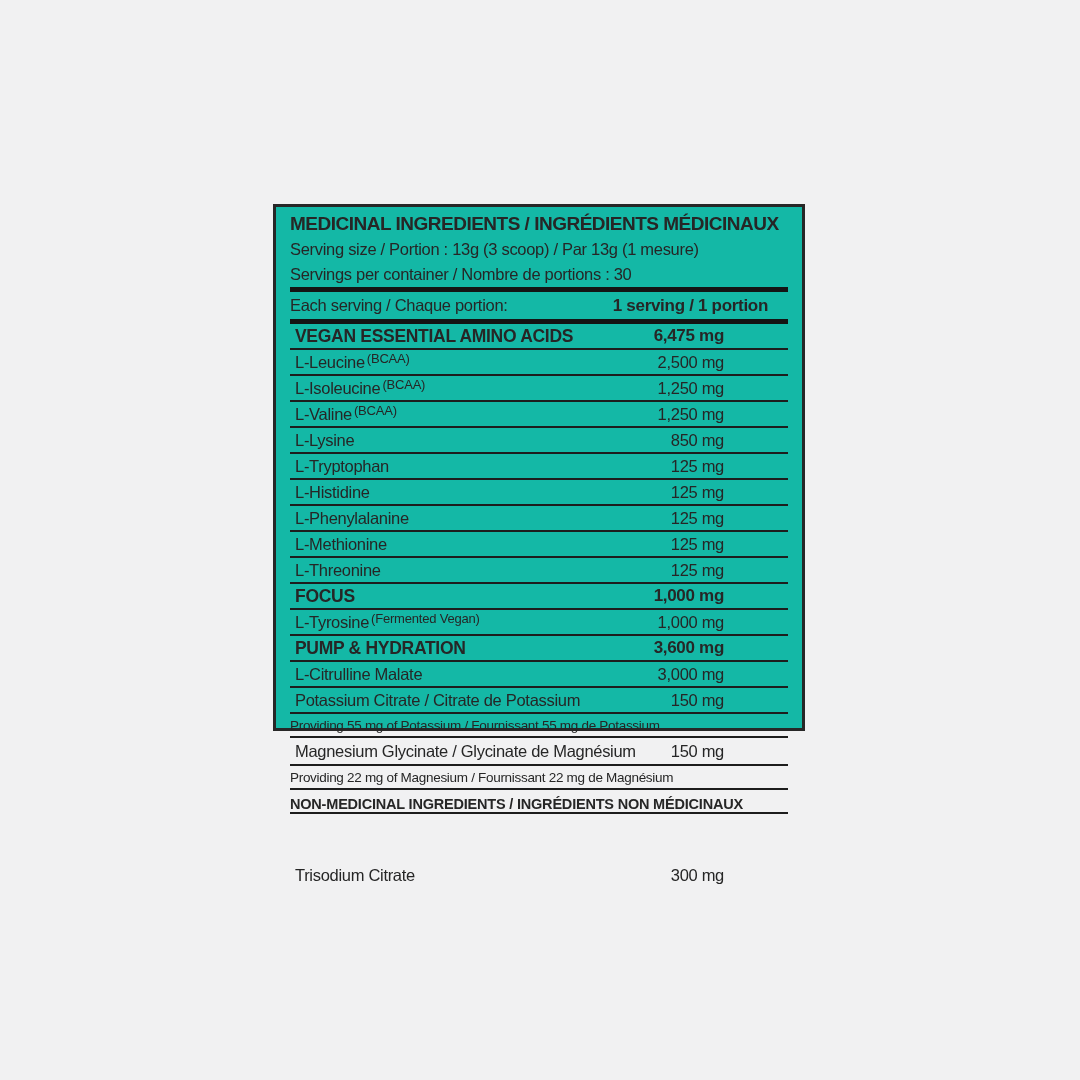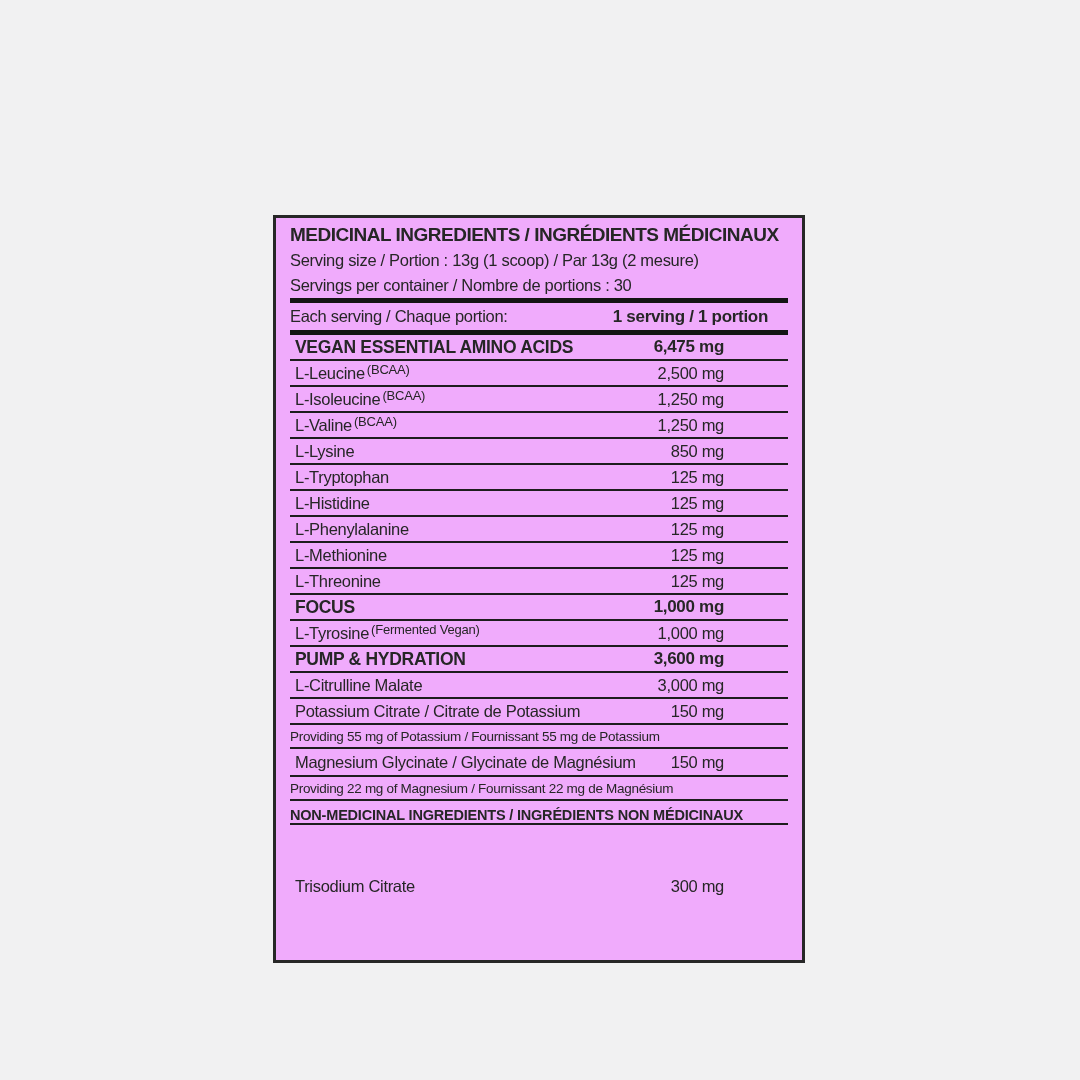--- a/index.html
+++ b/index.html
@@ -7,24 +7,24 @@
     width:1080px; height:1080px;
     background:#f1f1f2;
     font-family:"Liberation Sans", sans-serif;
     color:#262626;
     position:relative;
     overflow:hidden;
     -webkit-font-smoothing:antialiased;
   }
   .label {
     position:absolute;
-    left:273px; top:215px;
-    width:532px; height:748px;
+    left:273px; top:204px;
+    width:532px; height:527px;
     box-sizing:border-box;
-    background:#f0abfc;
+    background:#14b8a6;
     border:3px solid #272727;
     padding:0 14px;
     letter-spacing:-0.3px;
   }
   .title {
     height:30px; line-height:34px;
     font-size:19px; font-weight:bold;
     letter-spacing:-0.5px;
     white-space:nowrap;
     margin:0;
@@ -81,21 +81,21 @@
     letter-spacing:-0.2px;
   }
 </style>
 </head>
 <body>
 
 <section class="label">
 
   <h1 class="title">MEDICINAL INGREDIENTS / INGRÉDIENTS MÉDICINAUX</h1>
 
-  <div class="sub">Serving size / Portion : 13g (1 scoop) / Par 13g (2 mesure)</div>
+  <div class="sub">Serving size / Portion : 13g (3 scoop) / Par 13g (1 mesure)</div>
   <div class="sub">Servings per container / Nombre de portions : 30</div>
 
   <div class="bar"></div>
 
   <div class="head-row">
     <span>Each serving / Chaque portion:</span>
     <span class="hv">1 serving / 1 portion</span>
   </div>
 
   <div class="bar"></div>

